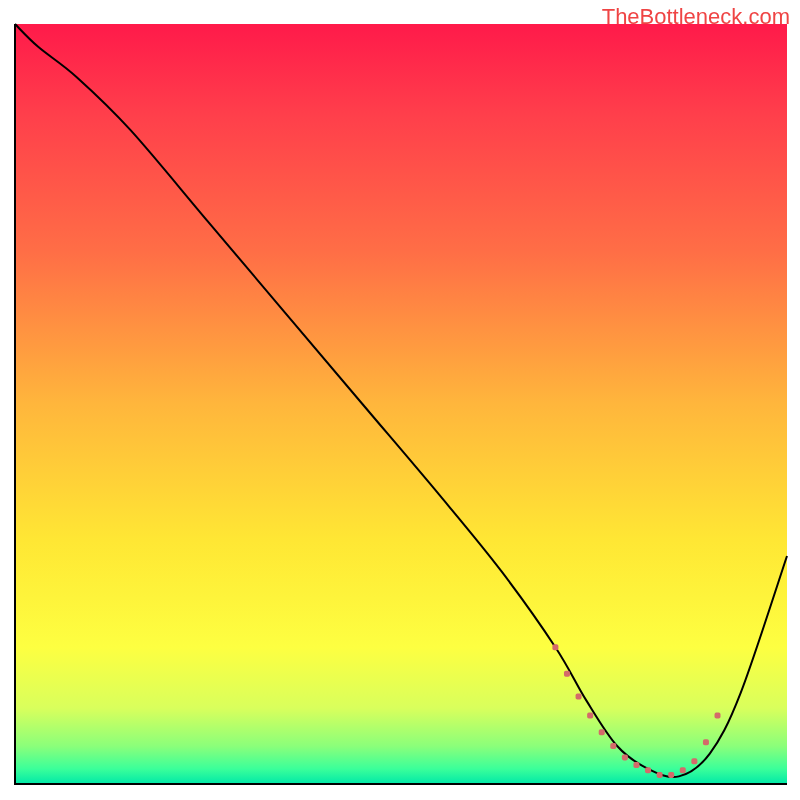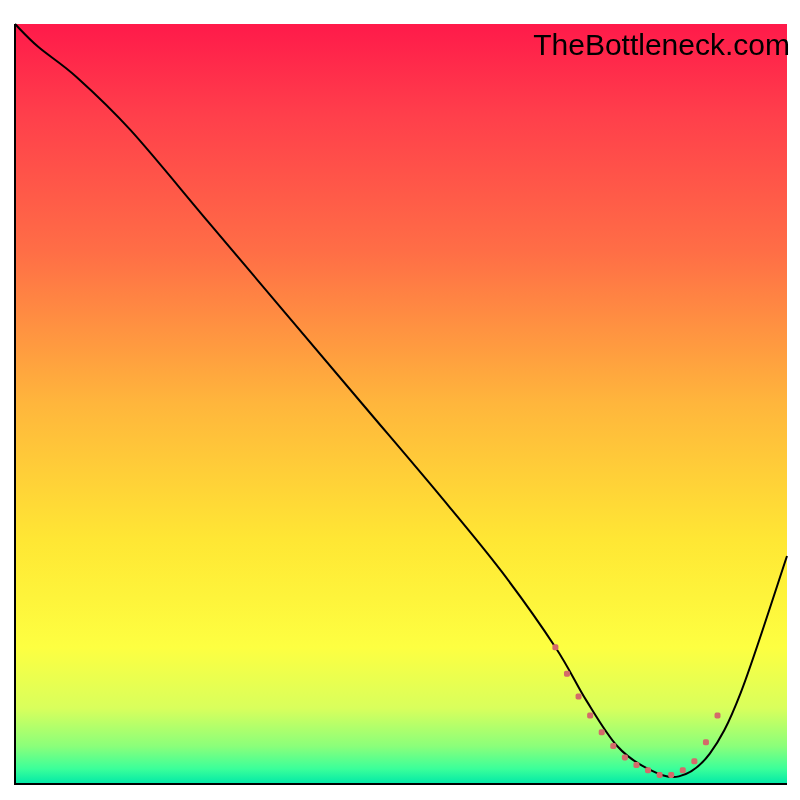--- a/index.html
+++ b/index.html
@@ -13,26 +13,25 @@
 }
 .chart-wrap {
   position: relative;
   width: 800px;
   height: 800px;
 }
 .watermark {
   position: absolute;
   top: 4px;
   right: 10px;
-  font-size: 30px;
+  font-size: 22px;
   font-weight: 400;
-  color: #000000;
+  color: #ef4444;
   z-index: 5;
   letter-spacing: 0;
-  margin-top: 24px;
 }
 svg.chart {
   position: absolute;
   top: 0;
   left: 0;
 }
 </style>
 </head>
 <body>
 

